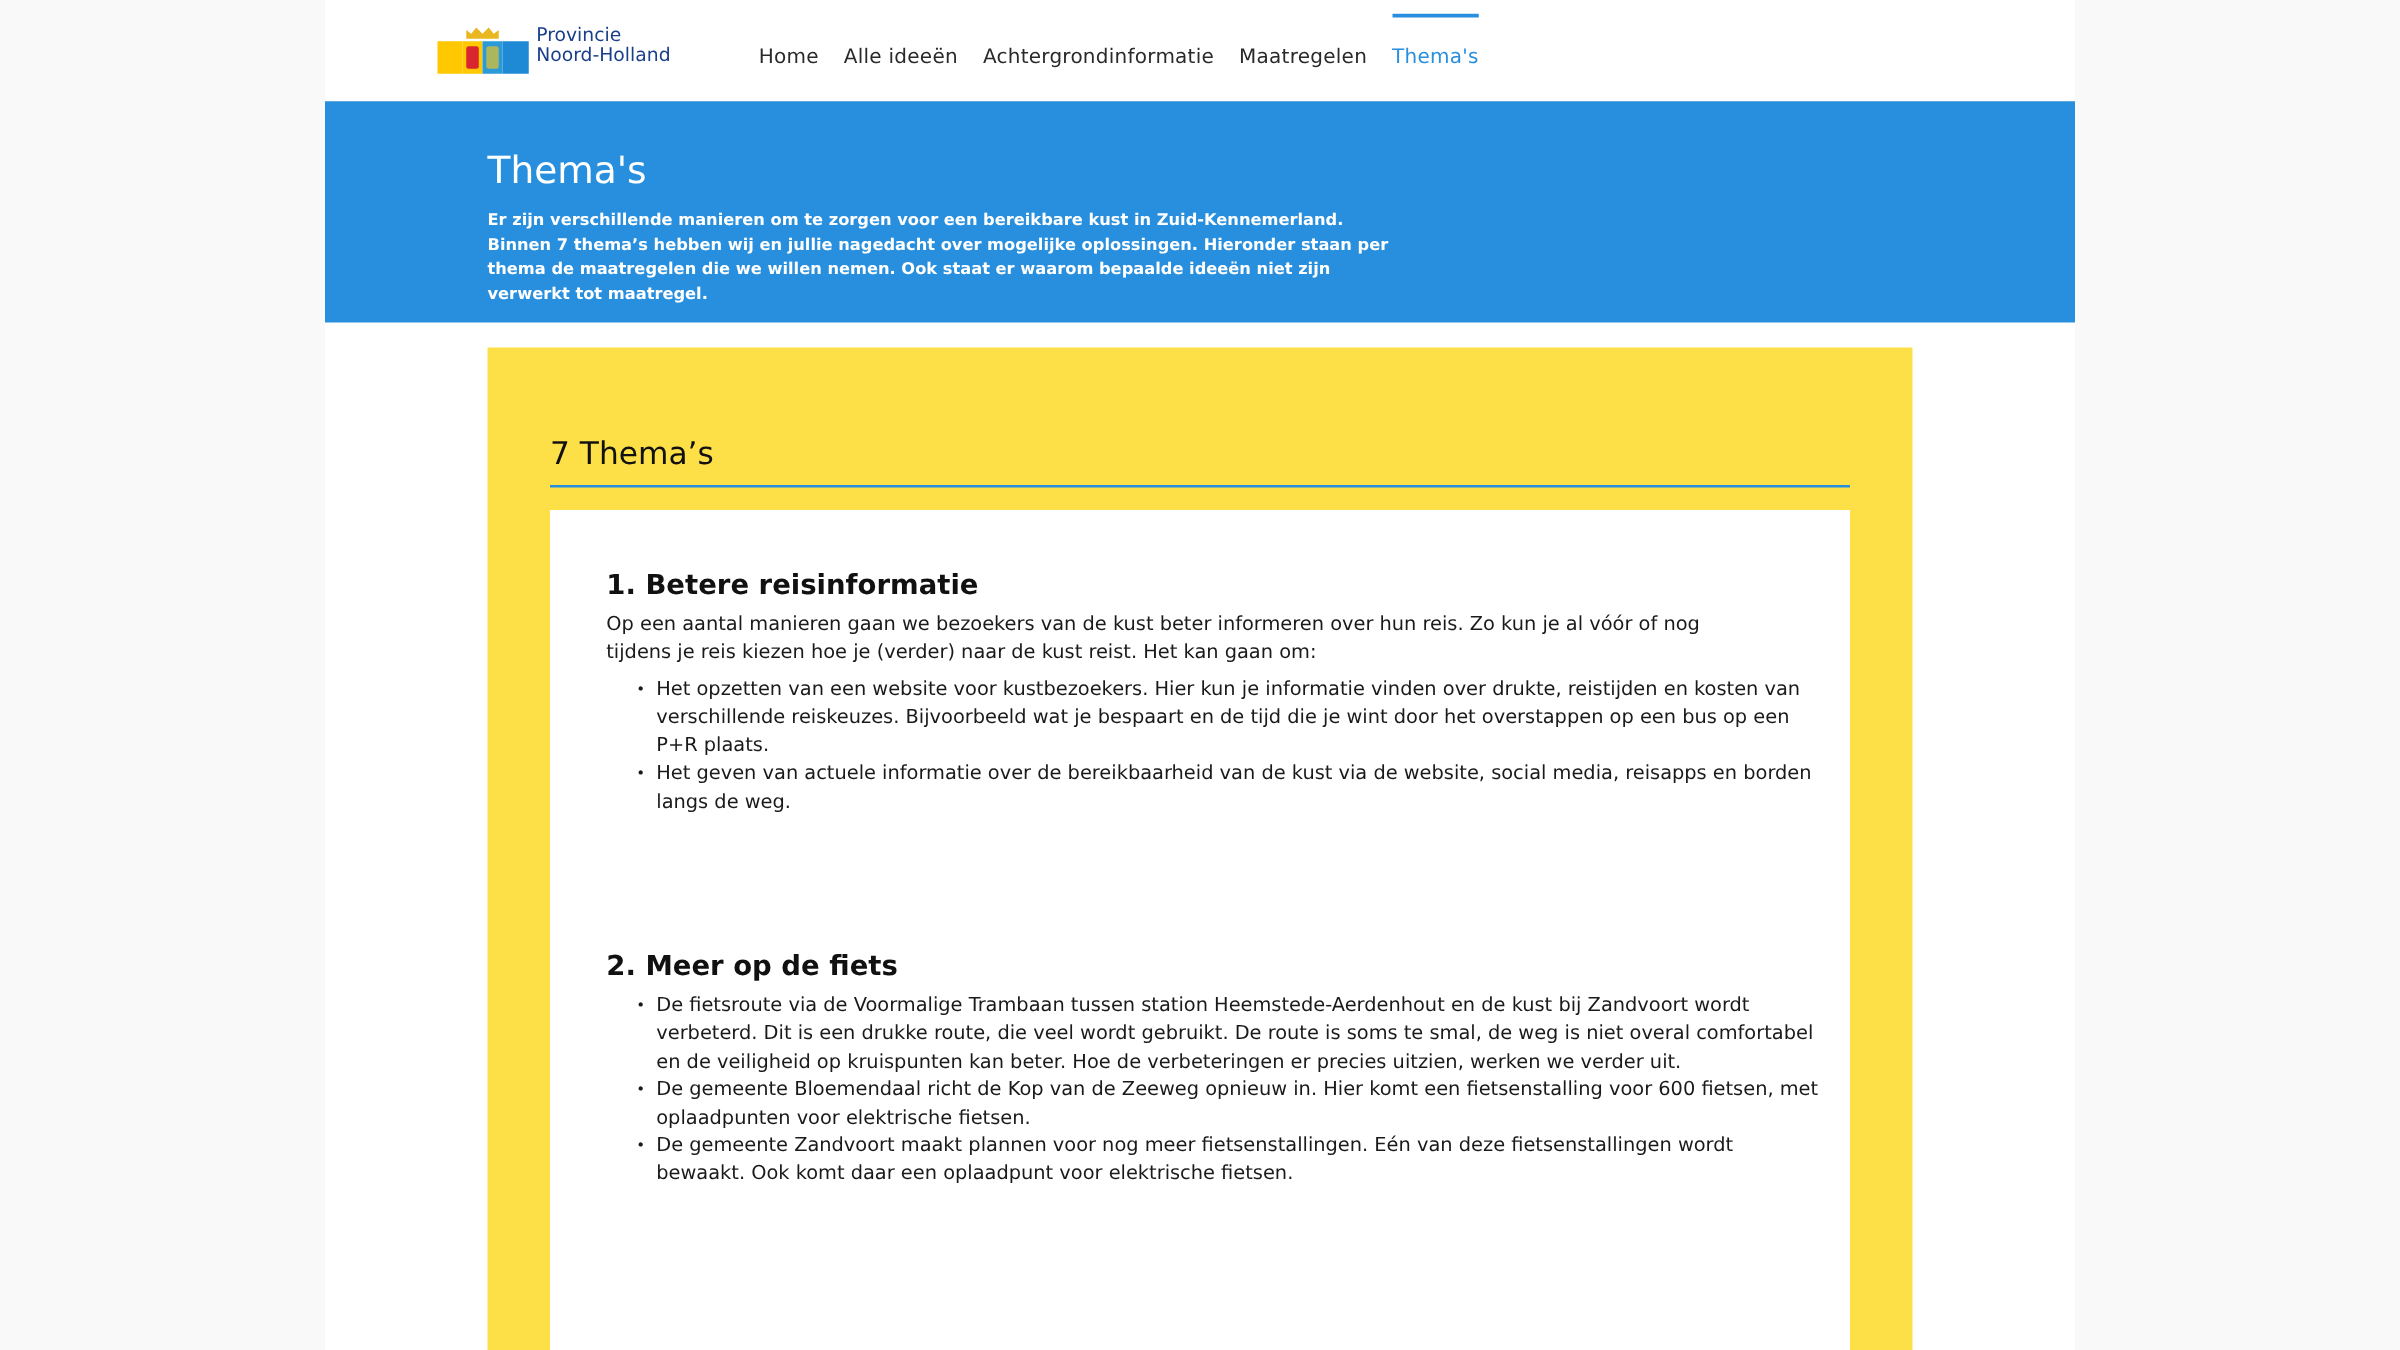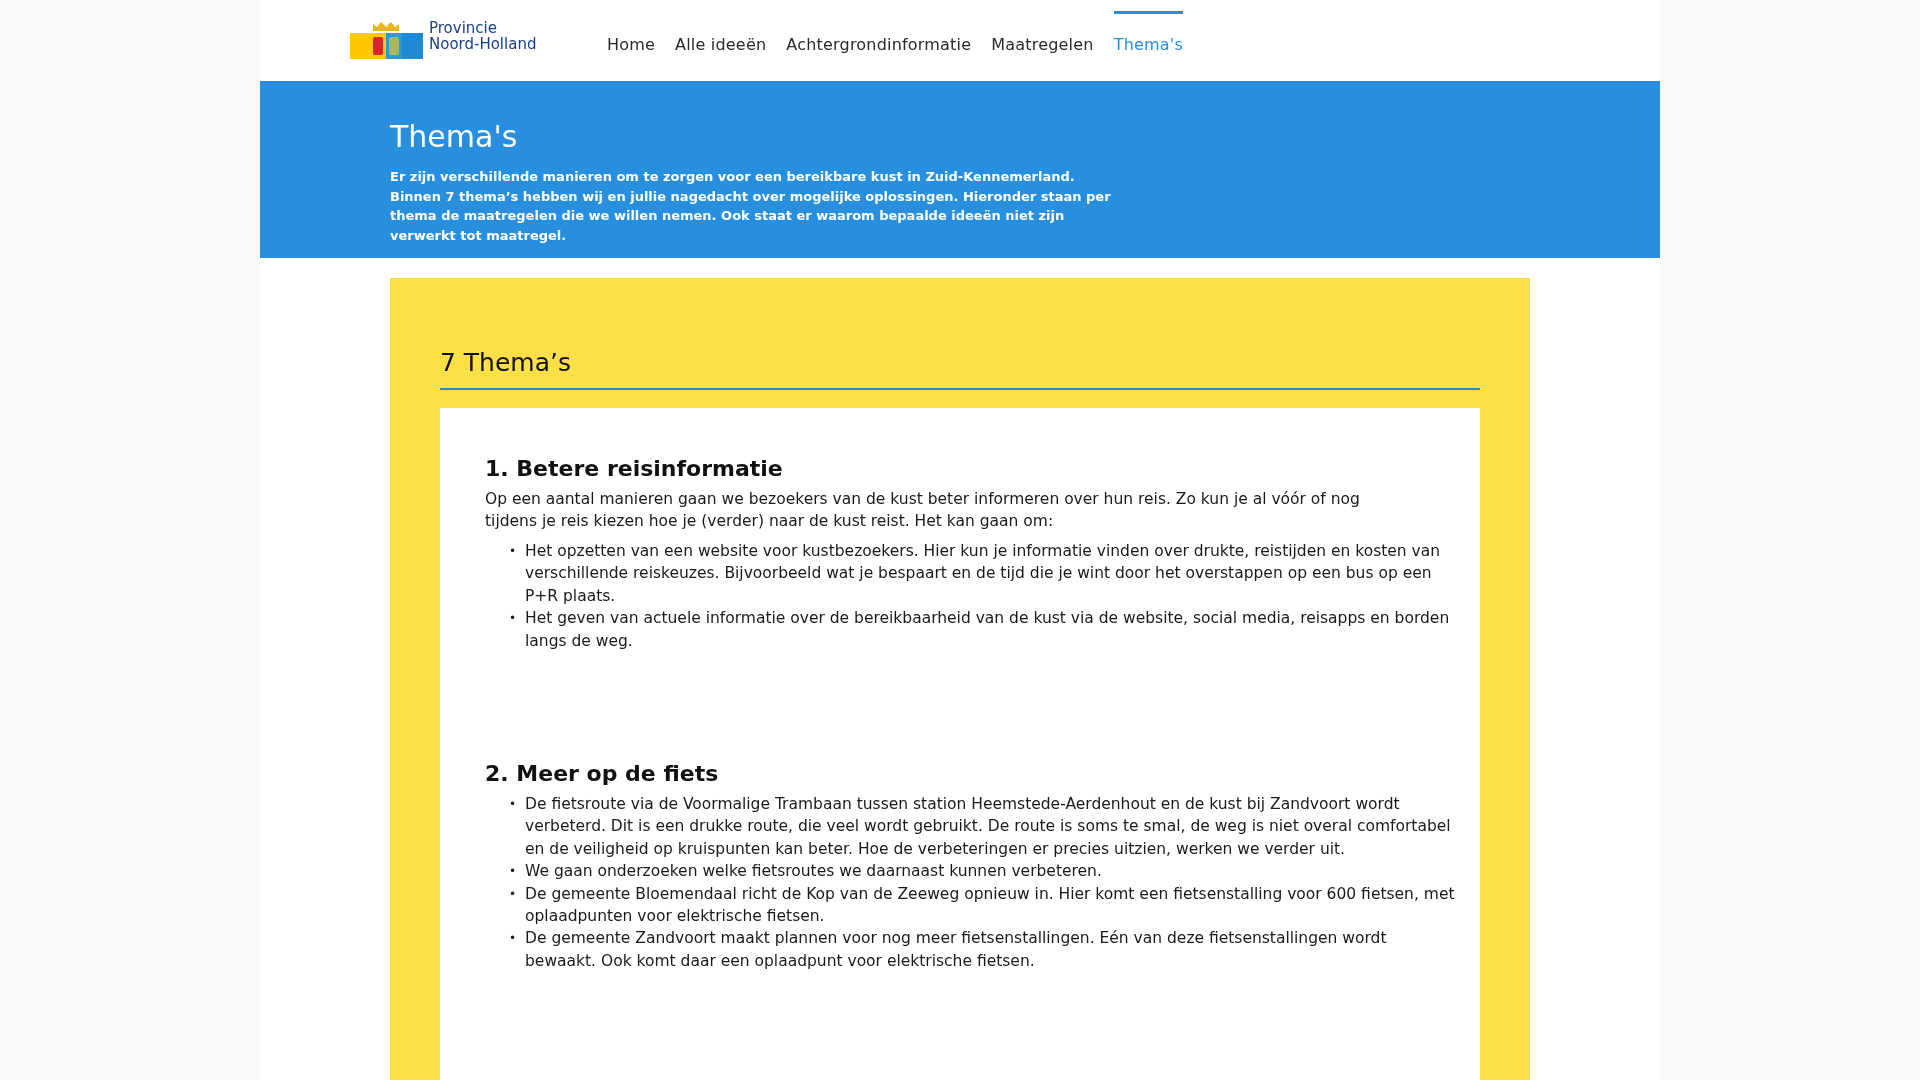--- a/index.html
+++ b/index.html
@@ -102,20 +102,19 @@
       <ul>
         <li>Het opzetten van een website voor kustbezoekers. Hier kun je informatie vinden over drukte, reistijden en kosten van verschillende reiskeuzes. Bijvoorbeeld wat je bespaart en de tijd die je wint door het overstappen op een bus op een P+R plaats.</li>
         <li>Het geven van actuele informatie over de bereikbaarheid van de kust via de website, social media, reisapps en borden langs de weg.</li>
       </ul>
     </article>
 
     <article class="card card2">
       <h2>2. Meer op de fiets</h2>
       <ul>
         <li>De fietsroute via de Voormalige Trambaan tussen station Heemstede-Aerdenhout en de kust bij Zandvoort wordt verbeterd. Dit is een drukke route, die veel wordt gebruikt. De route is soms te smal, de weg is niet overal comfortabel en de veiligheid op kruispunten kan beter. Hoe de verbeteringen er precies uitzien, werken we verder uit.</li>
-        <li>We gaan onderzoeken welke fietsroutes we daarnaast kunnen verbeteren.</li>
         <li>De gemeente Bloemendaal richt de Kop van de Zeeweg opnieuw in. Hier komt een fietsenstalling voor 600 fietsen, met oplaadpunten voor elektrische fietsen.</li>
         <li>De gemeente Zandvoort maakt plannen voor nog meer fietsenstallingen. Eén van deze fietsenstallingen wordt bewaakt. Ook komt daar een oplaadpunt voor elektrische fietsen.</li>
       </ul>
     </article>
   </section>
 
 </div>
 
 </body></html>

